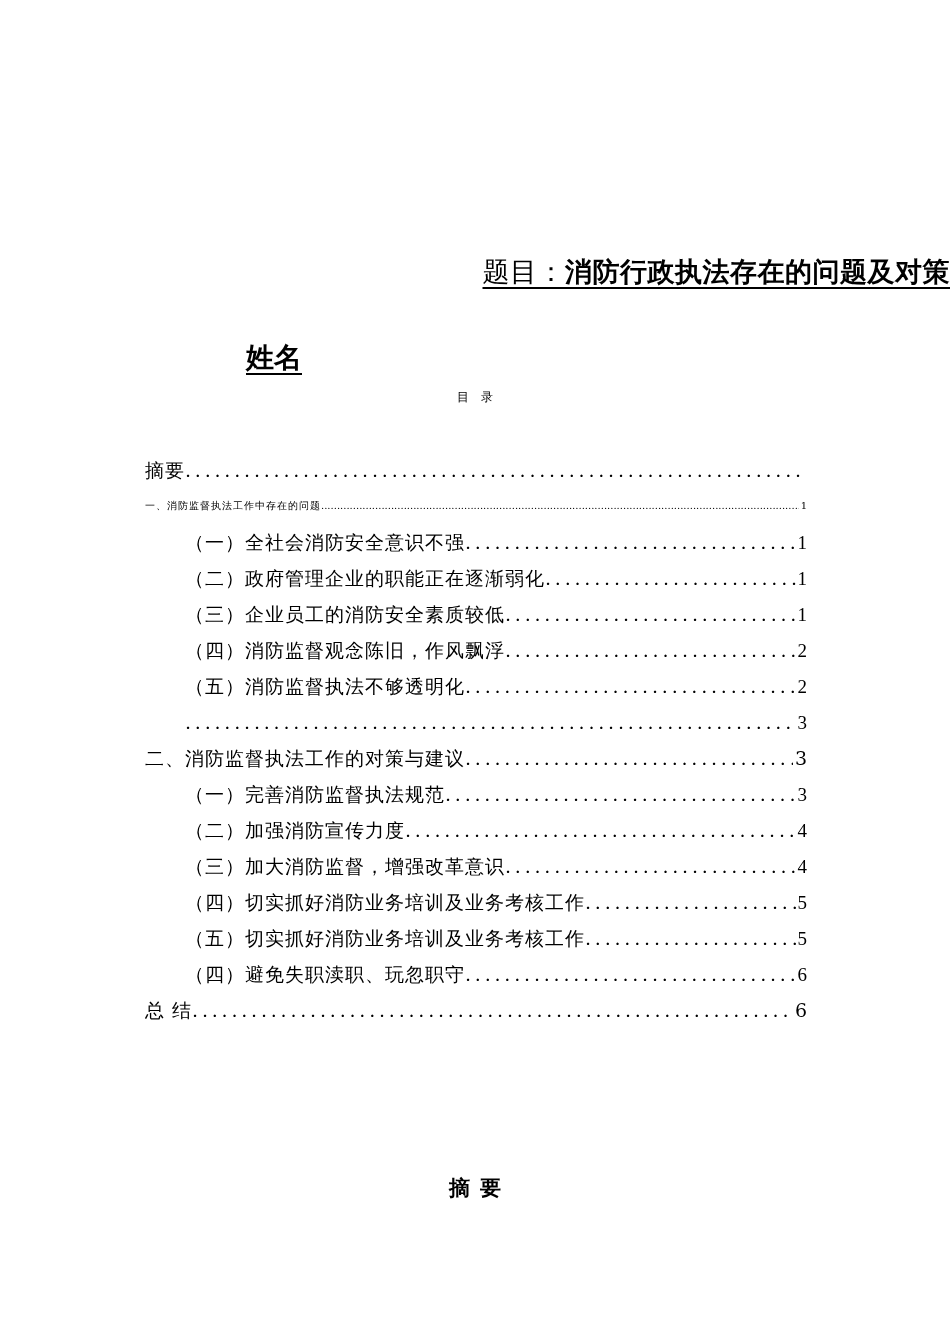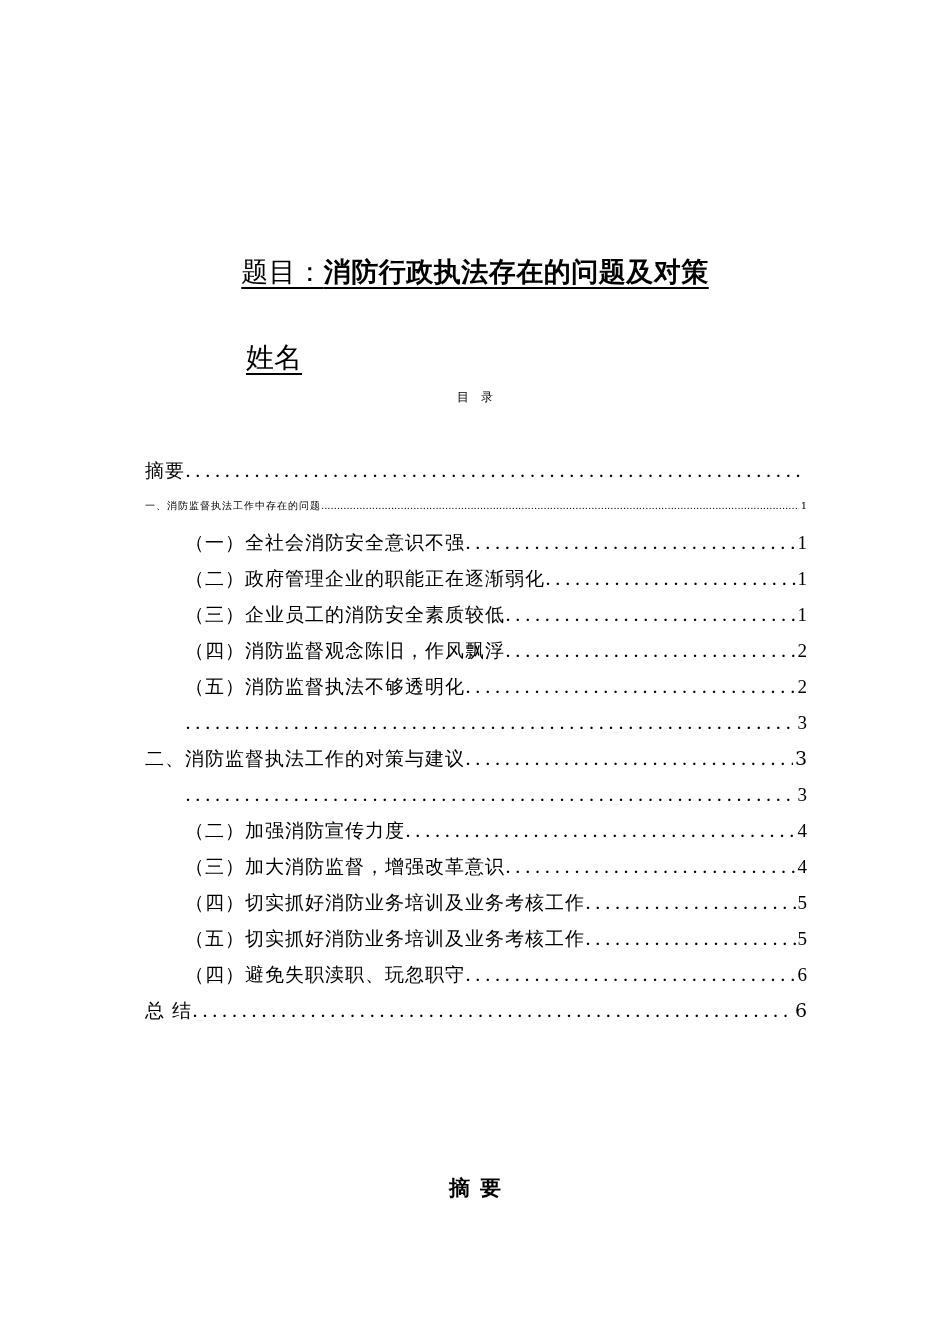--- a/index.html
+++ b/index.html
@@ -18,21 +18,21 @@
     .page {
       position: absolute;
       left: 0; top: 0;
       width: 950px; height: 1344px;
       background: #ffffff;
     }
     .title {
       position: absolute;
       left: 0; width: 950px;
       top: 252px;
-      text-align: center;
+      text-align: right;
       font-size: 27px;
       line-height: 40px;
       letter-spacing: 0.5px;
     }
     .title span.inner {
       text-decoration: underline;
       text-underline-offset: 6px;
       text-decoration-thickness: 1.5px;
     }
     .title .label { font-weight: normal; }
@@ -40,20 +40,21 @@
 
     .author {
       position: absolute;
       left: 246px;
       top: 338px;
       font-size: 28px;
       line-height: 40px;
       text-decoration: underline;
       text-underline-offset: 6px;
       text-decoration-thickness: 1.5px;
+      font-weight: bold;
     }
     .toc-heading {
       position: absolute;
       left: 0; width: 950px;
       top: 382px;
       text-align: center;
       font-size: 12px;
       line-height: 30px;
       letter-spacing: 12px;
       padding-left: 12px;
@@ -172,20 +173,21 @@
     <div class="toc-row indent">
       <span class="leader"></span>
       <span class="page-num">3</span>
     </div>
     <div class="toc-row">
       <span class="text">二、消防监督执法工作的对策与建议</span>
       <span class="leader"></span>
       <span class="page-num">3</span>
     </div>
     <div class="toc-row indent">
+      <span class="text">（一）完善消防监督执法规范</span>
       <span class="leader"></span>
       <span class="page-num">3</span>
     </div>
     <div class="toc-row indent">
       <span class="text">（二）加强消防宣传力度</span>
       <span class="leader"></span>
       <span class="page-num">4</span>
     </div>
     <div class="toc-row indent">
       <span class="text">（三）加大消防监督，增强改革意识</span>

